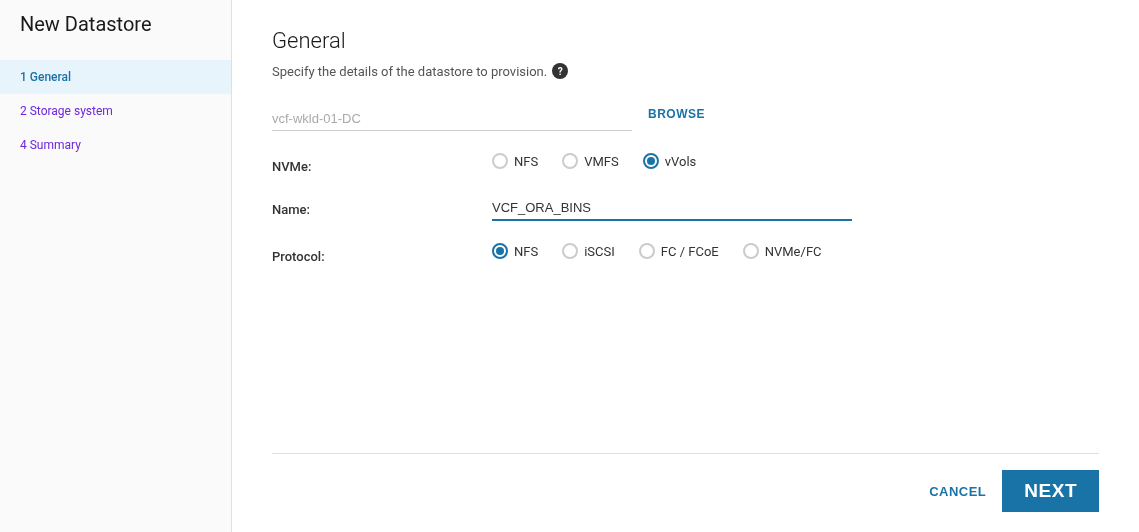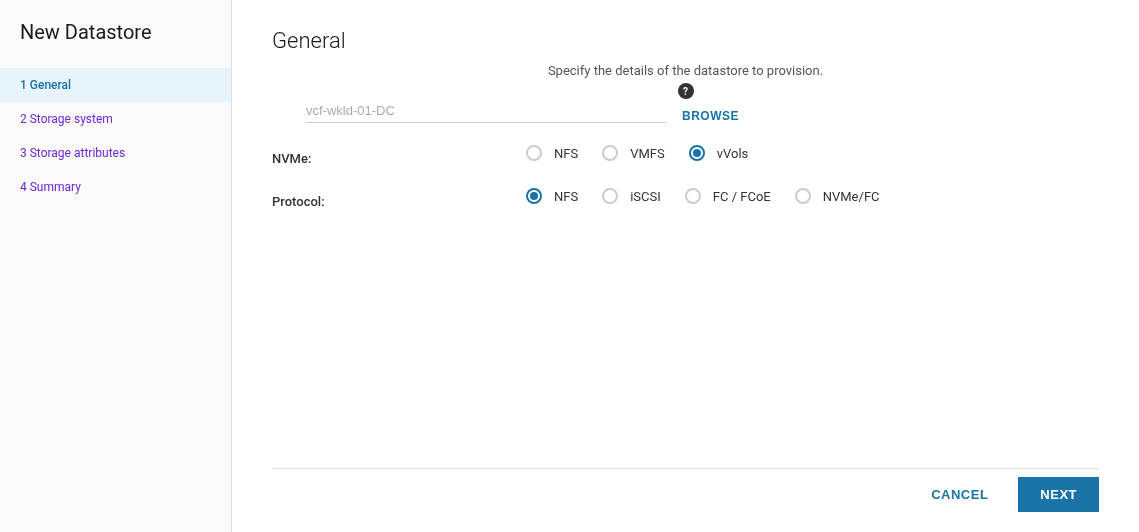--- a/index.html
+++ b/index.html
@@ -17,21 +17,21 @@
       width: 1139px;
       height: 532px;
       background: #fff;
       box-shadow: 0 2px 12px rgba(0,0,0,0.15);
     }
     
     .sidebar {
       width: 232px;
       background: #fafafa;
       border-right: 1px solid #e0e0e0;
-      padding-top: 8px;
+      padding-top: 0;
       flex-shrink: 0;
     }
     .sidebar-title {
       font-size: 20px;
       font-weight: 400;
       color: #1a1a1a;
       padding: 12px 20px 24px 20px;
     }
     .sidebar-item {
       padding: 10px 20px;
@@ -60,24 +60,24 @@
     }
     .section-title {
       font-size: 22px;
       font-weight: 300;
       color: #1a1a1a;
       margin-bottom: 10px;
     }
     .subtitle {
       font-size: 13px;
       color: #555;
+      margin-bottom: 28px;
       display: flex;
       align-items: center;
       gap: 5px;
-      flex-direction: column;
     }
     .help-icon {
       display: inline-flex;
       align-items: center;
       justify-content: center;
       width: 16px;
       height: 16px;
       background: #333;
       color: #fff;
       border-radius: 50%;
@@ -94,22 +94,21 @@
       width: 220px;
       flex-shrink: 0;
       font-size: 13px;
       color: #333;
       font-weight: 500;
       padding-top: 6px;
     }
     .form-control {
       flex: 1;
       display: flex;
-      align-items: flex-end;
-      margin-left: 34px;
+      align-items: flex-start;
     }
     
     .dest-input {
       flex: 1;
       border: none;
       border-bottom: 1px solid #ccc;
       outline: none;
       font-size: 13px;
       color: #aaa;
       padding: 4px 0;
@@ -128,21 +127,21 @@
     }
     
     .radio-group {
       display: flex;
       align-items: center;
       gap: 24px;
     }
     .radio-option {
       display: flex;
       align-items: center;
-      gap: 12px;
+      gap: 6px;
       cursor: pointer;
       font-size: 13px;
       color: #333;
     }
     .radio-input {
       appearance: none;
       -webkit-appearance: none;
       width: 16px;
       height: 16px;
       border: 2px solid #ccc;
@@ -188,39 +187,39 @@
       resize: vertical;
       background: transparent;
       font-family: inherit;
     }
     
     .footer {
       margin-top: auto;
       display: flex;
       justify-content: flex-end;
       align-items: center;
-      gap: 14px;
-      padding-top: 8px;
+      gap: 0;
+      padding-top: 16px;
       border-top: 1px solid #e0e0e0;
     }
     .btn-cancel {
       background: none;
       border: none;
       color: #1a73a7;
       font-size: 13px;
       font-weight: 600;
       cursor: pointer;
       padding: 8px 16px;
       letter-spacing: 0.5px;
     }
     .btn-next {
       background: #1a73a7;
       border: none;
       color: #fff;
-      font-size: 13px;
+      font-size: 19px;
       font-weight: 600;
       cursor: pointer;
       padding: 10px 22px;
       letter-spacing: 0.5px;
     }
     .form-description-row {
       display: flex;
       align-items: flex-start;
       margin-bottom: 22px;
     }
@@ -230,23 +229,20 @@
 
 <div class="dialog">
 
   <div class="sidebar">
     <div class="sidebar-title">New Datastore</div>
     <div class="sidebar-item active">
       <span>1  General</span>
     </div>
     <div class="sidebar-item disabled">
       <span>2  Storage system</span>
-    </div>
-    <div class="sidebar-item disabled">
-      <span>3  Storage attributes</span>
     </div>
     <div class="sidebar-item disabled">
       <span>4  Summary</span>
     </div>
   </div>
 
   <div class="main-content">
     <div class="section-title">General</div>
     <div class="subtitle">
       <span>Specify the details of the datastore to provision.</span>
@@ -273,20 +269,26 @@
             <span>VMFS</span>
           </label>
           <label class="radio-option">
             <input class="radio-input" type="radio" name="type" checked="" style="">
             <span>vVols</span>
           </label>
         </div>
       </div>
     </div>
 
+    <div class="form-row">
+      <div class="form-label">Name:</div>
+      <div class="form-control">
+        <input class="name-input" type="text" value="VCF_ORA_BINS" style="">
+      </div>
+    </div>
 
 
     <div class="form-row">
       <div class="form-label">Protocol:</div>
       <div class="form-control">
         <div class="radio-group">
           <label class="radio-option">
             <input class="radio-input" type="radio" name="protocol" checked="" style="">
             <span>NFS</span>
           </label>

